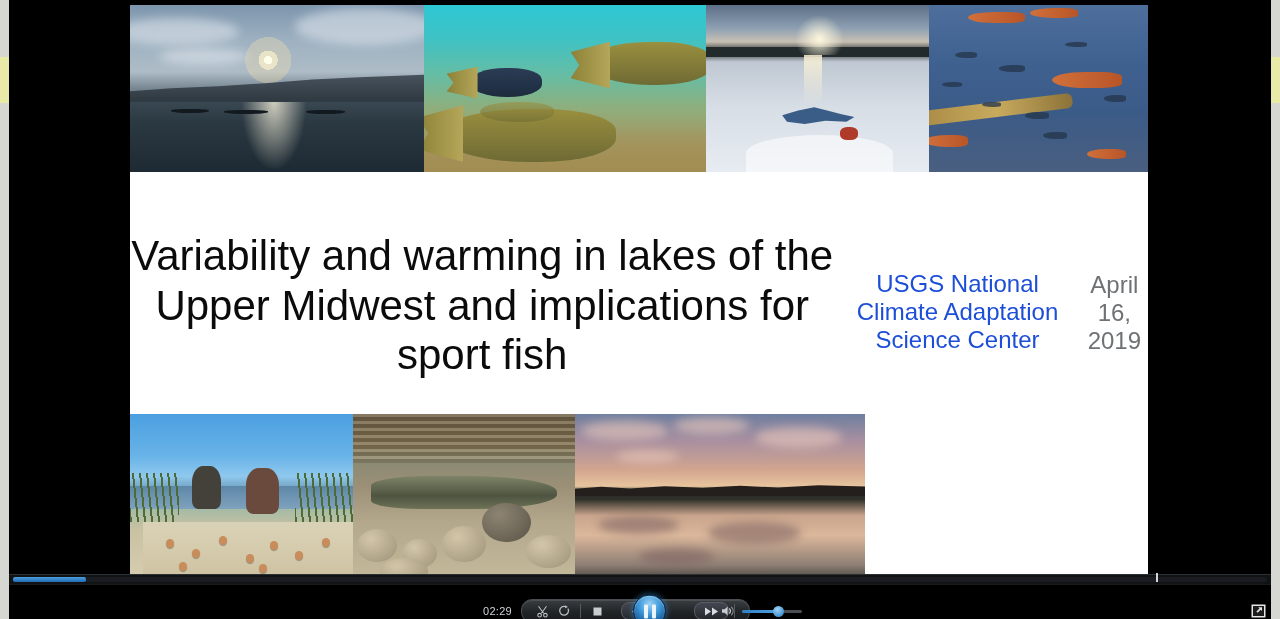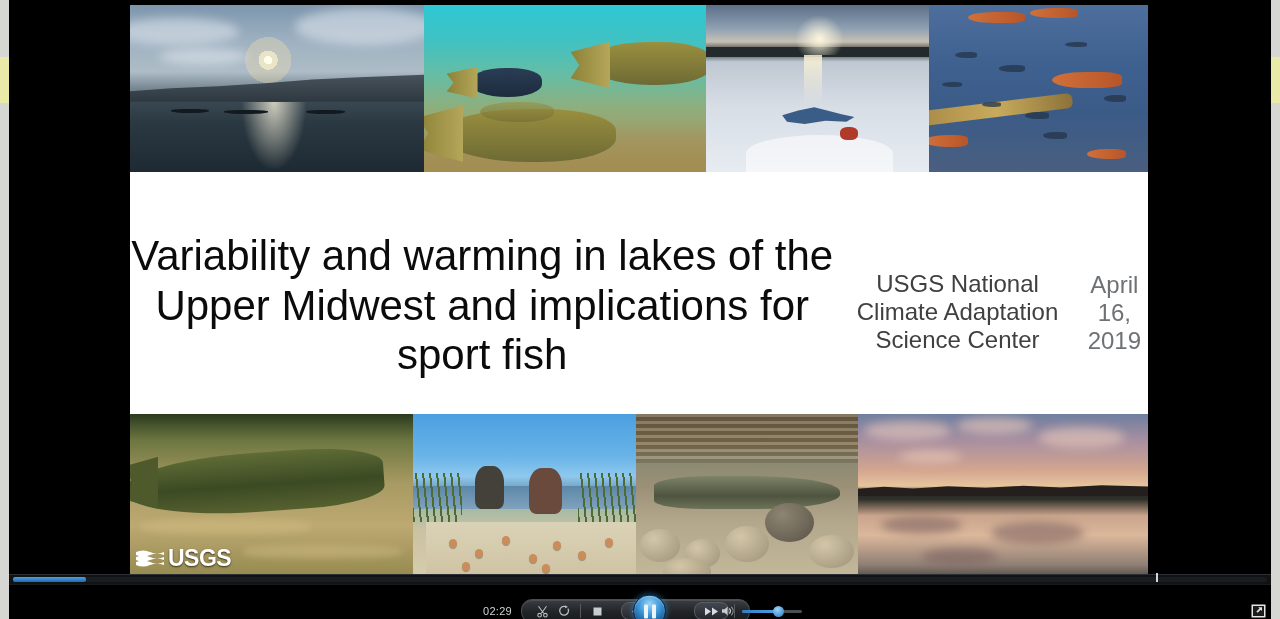--- a/index.html
+++ b/index.html
@@ -103,21 +103,21 @@
   .ph-reflect .treeband{position:absolute;left:0;right:0;top:42%;height:8%;background:#241f1c;
     clip-path:polygon(0 45%,9% 30%,19% 42%,31% 25%,44% 38%,57% 22%,70% 36%,84% 18%,100% 28%,100% 100%,0 100%);}
   .ph-reflect .rcloud{position:absolute;background:rgba(120,95,95,.55);border-radius:50%;filter:blur(4px);}
   .ph-reflect .scloud{position:absolute;background:rgba(240,205,190,.55);border-radius:50%;filter:blur(5px);}
 
   
   #slide-text{position:absolute;left:0;right:0;top:167px;bottom:164px;background:#fff;
     display:flex;flex-direction:row;align-items:center;justify-content:flex-start;padding-top:25px;box-sizing:border-box;}
   #slide-title{font-size:42px;line-height:1.18;color:#0b0b0b;text-align:center;max-width:860px;font-weight:400;}
   #slide-authors{margin-top:12px;font-size:25px;color:#6f7275;text-align:center;font-weight:400;}
-  #slide-org{margin-top:13px;font-size:24px;color:#404040;text-align:center;font-weight:400;}
+  #slide-org{margin-top:13px;font-size:24px;color:#1d4ed8;text-align:center;font-weight:400;}
   #slide-date{margin-top:14px;font-size:24px;color:#6f7275;text-align:center;font-weight:400;}
 
   
   #progress-row{position:absolute;left:9px;right:9px;bottom:34px;height:9px;background:#101214;
     border-top:1px solid #2c2f33;border-bottom:1px solid #17191c;}
   #progress-track{position:absolute;left:4px;right:4px;top:2px;height:5px;background:#191c20;border-radius:2px;}
   #progress-played{position:absolute;left:0;top:0;height:100%;width:5.8%;
     background:linear-gradient(to bottom,#4e9fe0,#1f6cb4);border-radius:2px;}
   #progress-marker{position:absolute;top:-2px;width:2px;height:9px;background:#cfd6dd;left:90.9%;}
 
@@ -231,36 +231,20 @@
       </div>
 
       <div id="slide-text">
         <div id="slide-title">Variability and warming in lakes of the Upper Midwest and implications for sport fish</div>
         <div id="slide-org">USGS National Climate Adaptation Science Center</div>
         <div id="slide-date">April 16, 2019</div>
       </div>
 
       <div class="photo-strip bottom">
 
-        <div class="photo" style="width:283px">
-          <div class="ph-canvas ph-walleye">
-            <div class="sandstreak" style="left:4%;top:64%;width:60%;height:9%"></div>
-            <div class="sandstreak" style="left:40%;top:80%;width:56%;height:8%"></div>
-            <div class="body"></div>
-            <div class="wtail"></div>
-          </div>
-          <div class="usgs-logo">
-            <svg class="wave" viewBox="0 0 28 19">
-              <path d="M0 3 Q7 0 14 3 T28 3 L28 6 Q21 3 14 6 T0 6 Z" fill="#fff"></path>
-              <path d="M0 8 Q7 5 14 8 T28 8 L28 11 Q21 8 14 11 T0 11 Z" fill="#fff"></path>
-              <path d="M0 13 Q7 10 14 13 T28 13 L28 16 Q21 13 14 16 T0 16 Z" fill="#fff"></path>
-            </svg>
-            <span class="wordmark">USGS</span>
-          </div>
-        </div>
 
         <div class="photo" style="width:223px">
           <div class="ph-canvas ph-field">
             <div class="water"></div>
             <div class="reeds" style="left:0%"></div>
             <div class="reeds" style="right:0%;width:26%"></div>
             <div class="person" style="left:28%;top:32%;width:13%;height:26%"></div>
             <div class="person" style="left:52%;top:33%;width:15%;height:28%;background:#6a4a3c"></div>
             <div class="net"></div>
             <div class="float" style="left:16%;bottom:18%"></div>

